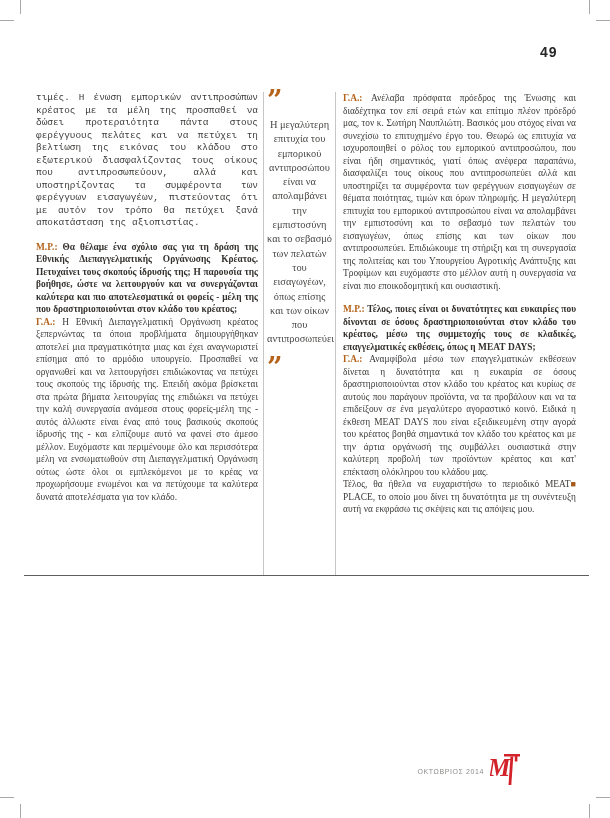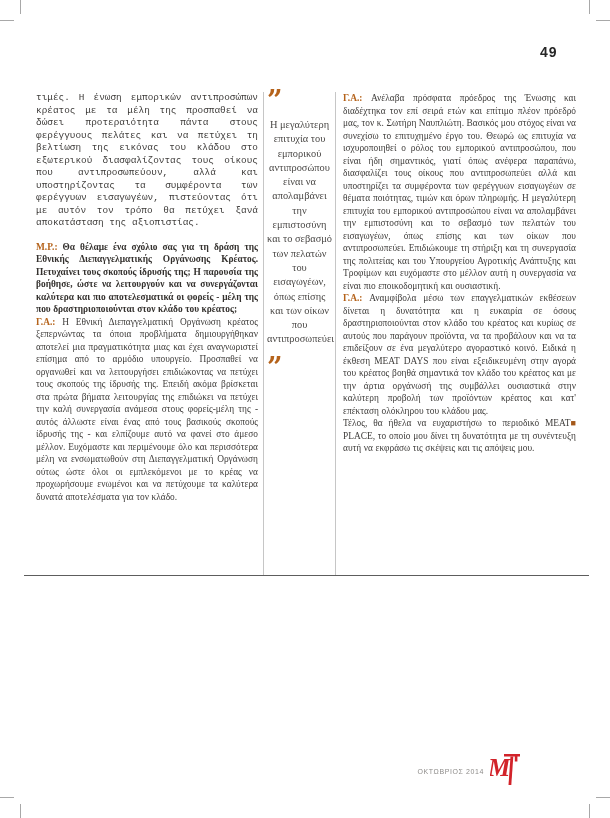--- a/index.html
+++ b/index.html
@@ -89,20 +89,21 @@
   <div class="v-sep s2"></div>
 
   <div class="col-quote">
     <div class="q-mark open">”</div>
     <p class="q-text">Η μεγαλύτερη επιτυχία του εμπορικού αντιπροσώπου είναι να απολαμβάνει την εμπιστοσύνη και το σεβασμό των πελατών του εισαγωγέων, όπως επίσης και των οίκων που αντιπροσωπεύει</p>
     <div class="q-mark close">”</div>
   </div>
 
   <div class="col col-right" id="col-right">
       <p class="para answer"><span class="prefix">Γ.Α.: </span>Ανέλαβα πρόσφατα πρόεδρος της Ένωσης και διαδέχτηκα τον επί σειρά ετών και επίτιμο πλέον πρόεδρό μας, τον κ. Σωτήρη Ναυπλιώτη. Βασικός μου στόχος είναι να συνεχίσω το επιτυχημένο έργο του. Θεωρώ ως επιτυχία να ισχυροποιηθεί ο ρόλος του εμπορικού αντιπροσώπου, που είναι ήδη σημαντικός, γιατί όπως ανέφερα παραπάνω, διασφαλίζει τους οίκους που αντιπροσωπεύει αλλά και υποστηρίζει τα συμφέροντα των φερέγγυων εισαγωγέων σε θέματα ποιότητας, τιμών και όρων πληρωμής. Η μεγαλύτερη επιτυχία του εμπορικού αντιπροσώπου είναι να απολαμβάνει την εμπιστοσύνη και το σεβασμό των πελατών του εισαγωγέων, όπως επίσης και των οίκων που αντιπροσωπεύει. Επιδιώκουμε τη στήριξη και τη συνεργασία της πολιτείας και του Υπουργείου Αγροτικής Ανάπτυξης και Τροφίμων και ευχόμαστε στο μέλλον αυτή η συνεργασία να είναι πιο εποικοδομητική και ουσιαστική.</p>
+      <p class="para question"><span class="prefix">Μ.Ρ.: </span>Τέλος, ποιες είναι οι δυνατότητες και ευκαιρίες που δίνονται σε όσους δραστηριοποιούνται στον κλάδο του κρέατος, μέσω της συμμετοχής τους σε κλαδικές, επαγγελματικές εκθέσεις, όπως η MEAT DAYS;</p>
       <p class="para answer"><span class="prefix">Γ.Α.: </span>Αναμφίβολα μέσω των επαγγελματικών εκθέσεων δίνεται η δυνατότητα και η ευκαιρία σε όσους δραστηριοποιούνται στον κλάδο του κρέατος και κυρίως σε αυτούς που παράγουν προϊόντα, να τα προβάλουν και να τα επιδείξουν σε ένα μεγαλύτερο αγοραστικό κοινό. Ειδικά η έκθεση MEAT DAYS που είναι εξειδικευμένη στην αγορά του κρέατος βοηθά σημαντικά τον κλάδο του κρέατος και με την άρτια οργάνωσή της συμβάλλει ουσιαστικά στην καλύτερη προβολή των προϊόντων κρέατος και κατ' επέκταση ολόκληρου του κλάδου μας.</p>
       <p class="para answer-end"><span class="end-marker">■</span>Τέλος, θα ήθελα να ευχαριστήσω το περιοδικό MEAT PLACE, το οποίο μου δίνει τη δυνατότητα με τη συνέντευξη αυτή να εκφράσω τις σκέψεις και τις απόψεις μου.</p>
     </div>
 
   <div class="bottom-rule"></div>
 
   <div class="footer">
     <span class="issue-label">ΟΚΤΩΒΡΙΟΣ 2014</span>
     <span class="logo">
       <svg width="30" height="34" viewBox="0 0 30 34" aria-hidden="true">

